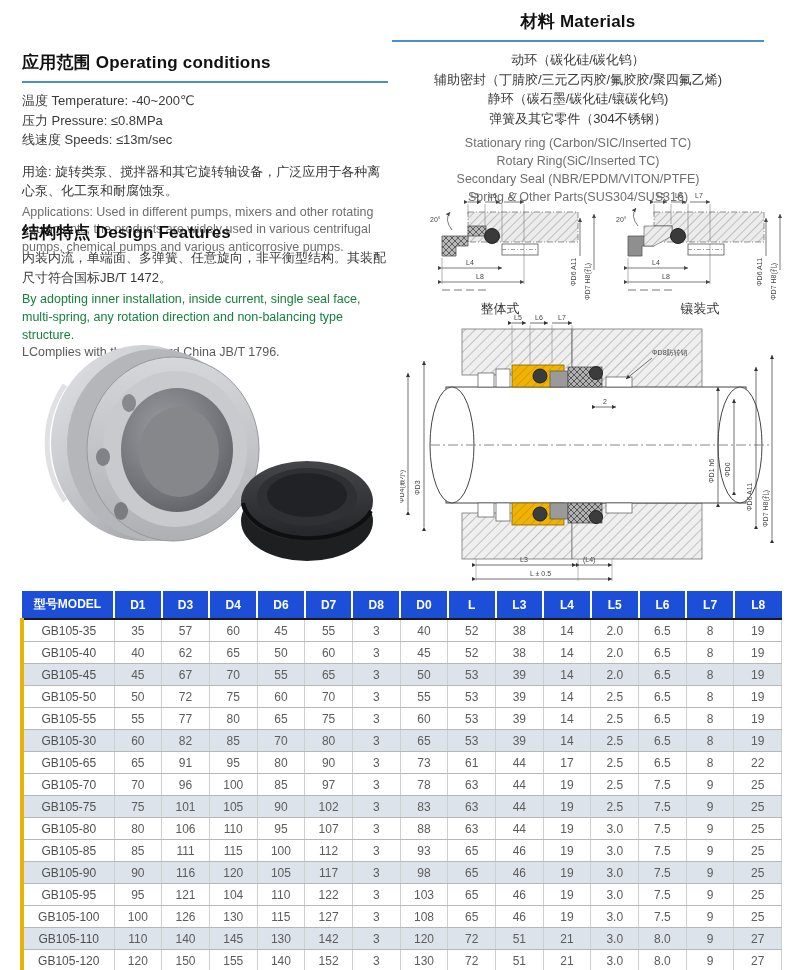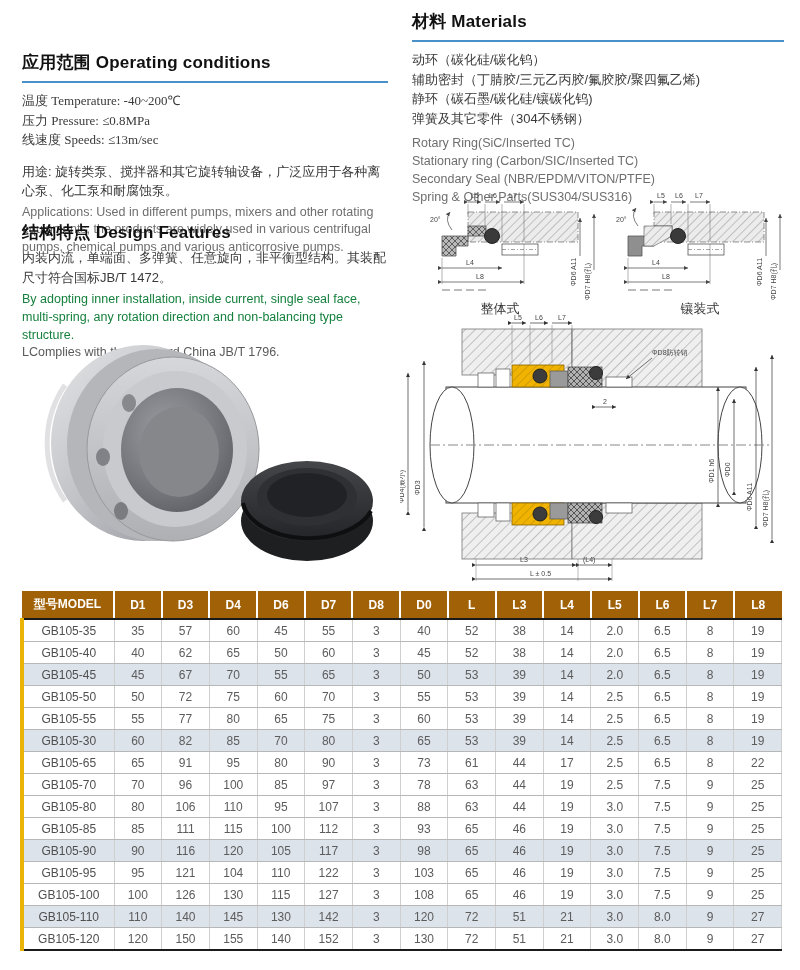--- a/index.html
+++ b/index.html
@@ -2,51 +2,51 @@
 <html><head>
 <meta charset="utf-8">
 <style>
   html,body{margin:0;padding:0;}
   body{
     width:800px;height:970px;position:relative;background:#ffffff;
     font-family:"Liberation Sans","DejaVu Sans",sans-serif;color:#333;overflow:hidden;
   }
   .abs{position:absolute;}
   .col-left{left:22px;width:366px;margin-top:41px;}
-  .col-right{left:412px;width:372px;}
+  .col-right{left:392px;width:372px;text-align:center;}
   h2.sec{font-size:17px;font-weight:bold;color:#111;margin:0;letter-spacing:.2px;}
   .rule{height:2px;background:#4a90c8;margin-top:7px;}
   .body-lines{font-size:13px;line-height:1.5;color:#3a3a3a;}
   .en{color:#6e6e6e;font-size:12.5px;line-height:1.42;}
   .zh-par{font-size:13px;line-height:1.5;color:#3a3a3a;}
   
   table.spec{border-collapse:collapse;table-layout:fixed;width:760px;font-size:12px;}
   table.spec th{
-    background:#a16207;color:#fff;font-weight:bold;height:27px;
+    background:#1d4ed8;color:#fff;font-weight:bold;height:27px;
     border-right:2px solid #fff;border-bottom:2px solid #1a1a1a;padding:0;text-align:center;
   }
   table.spec th:last-child{border-right:none;}
   table.spec td{
     height:21px;text-align:center;color:#5c5c5c;
     border-bottom:1px solid #b7b7b7;border-right:1px solid #cfcfcf;padding:0;
   }
   table.spec td:first-child{border-left:4px solid #eab308;color:#4f4f4f;}
   table.spec tr.shaded td{background:#dde3eb;}
   table.spec tr:last-child td{border-bottom:2px solid #1a1a1a;}
   svg text{font-family:"Liberation Sans","DejaVu Sans",sans-serif;}
   .dim{font-size:7px;fill:#444;}
   .cap{font-size:13px;color:#333;text-align:center;}
 </style>
 </head>
 <body>
 
 <div class="abs col-left" style="top:10px;">
   <h2 class="sec">应用范围 Operating conditions</h2>
   <div class="rule"></div>
-  <div class="body-lines" style="margin-top:8px;font-family:Liberation Serif, serif;">
+  <div class="body-lines" style="margin-top:8px;">
     <div>温度 Temperature: -40~200℃</div>
     <div>压力 Pressure: ≤0.8MPa</div>
     <div>线速度 Speeds: ≤13m/sec</div>
   </div>
   <div class="zh-par" style="margin-top:12px;">用途: 旋转类泵、搅拌器和其它旋转轴设备，广泛应用于各种离心泵、化工泵和耐腐蚀泵。</div>
   <div class="en" style="margin-top:3px;">Applications: Used in different pumps, mixers and other rotating equipments, the products are widely used in various centrifugal pumps, chemical pumps and various anticorrosive pumps.</div>
 </div>
 
 <div class="abs col-left" style="top:180px;">
   <h2 class="sec">结构特点 Design Features</h2>
@@ -105,22 +105,22 @@
 <div class="abs col-right" style="top:10px;">
   <h2 class="sec">材料 Materials</h2>
   <div class="rule"></div>
   <div class="body-lines" style="margin-top:8px;">
     <div>动环（碳化硅/碳化钨）</div>
     <div>辅助密封（丁腈胶/三元乙丙胶/氟胶胶/聚四氟乙烯)</div>
     <div>静环（碳石墨/碳化硅/镶碳化钨)</div>
     <div>弹簧及其它零件（304不锈钢）</div>
   </div>
   <div class="en" style="margin-top:6px;line-height:1.45;">
+    <div>Stationary ring (Carbon/SIC/Inserted TC)</div>
     <div>Rotary Ring(SiC/Inserted TC)</div>
-    <div>Stationary ring (Carbon/SIC/Inserted TC)</div>
     <div>Secondary Seal (NBR/EPDM/VITON/PTFE)</div>
     <div>Spring &amp; Other Parts(SUS304/SUS316)</div>
   </div>
 </div>
 
 <svg class="abs" style="left:428px;top:190px;" width="360" height="112" viewBox="0 0 360 112">
   <defs>
     <pattern id="hatch" width="6" height="6" patternUnits="userSpaceOnUse" patternTransform="rotate(45)">
       <rect width="6" height="6" fill="#ececec"></rect>
         <line x1="0" y1="0" x2="0" y2="6" stroke="#9a9a9a" stroke-width="1.1"></line>
@@ -464,20 +464,37 @@
           <td>3</td>
           <td>78</td>
           <td>63</td>
           <td>44</td>
           <td>19</td>
           <td>2.5</td>
           <td>7.5</td>
           <td>9</td>
           <td>25</td>
         </tr>
+        <tr class="shaded">
+          <td>GB105-75</td>
+          <td>75</td>
+          <td>101</td>
+          <td>105</td>
+          <td>90</td>
+          <td>102</td>
+          <td>3</td>
+          <td>83</td>
+          <td>63</td>
+          <td>44</td>
+          <td>19</td>
+          <td>2.5</td>
+          <td>7.5</td>
+          <td>9</td>
+          <td>25</td>
+        </tr>
         <tr>
           <td>GB105-80</td>
           <td>80</td>
           <td>106</td>
           <td>110</td>
           <td>95</td>
           <td>107</td>
           <td>3</td>
           <td>88</td>
           <td>63</td>

